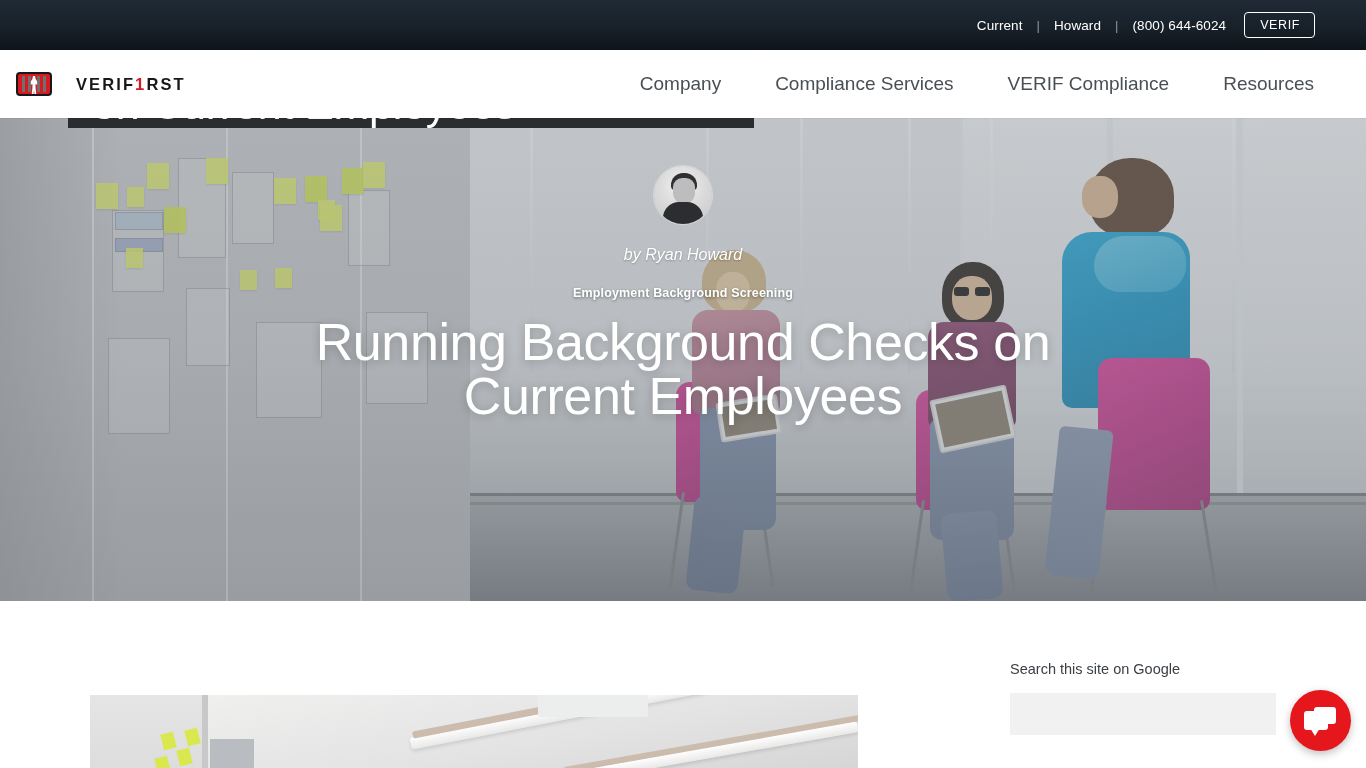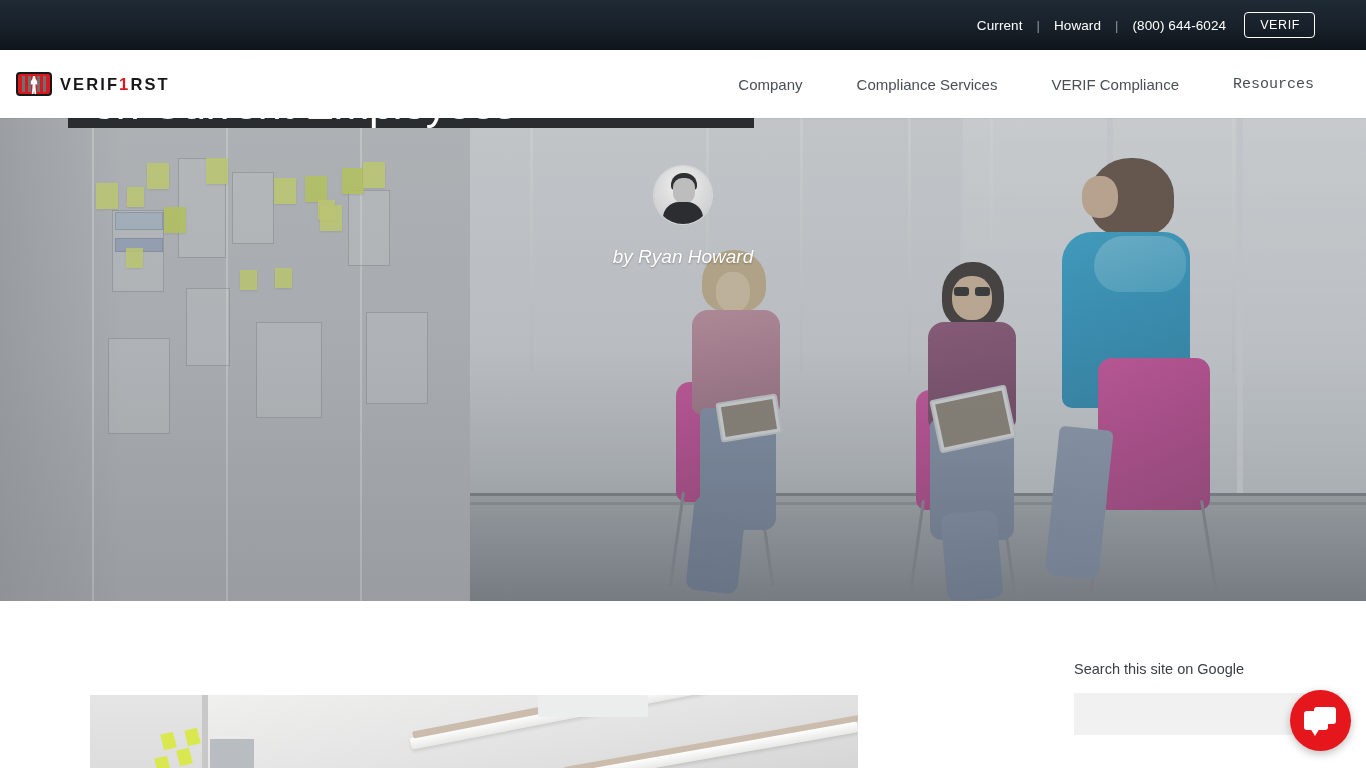--- a/index.html
+++ b/index.html
@@ -56,21 +56,21 @@
   .header {
     position: absolute; top: 50px; left: 0;
     width: 1366px; height: 68px;
     background: #ffffff;
     z-index: 35;
     box-shadow: 0 1px 0 rgba(0,0,0,.04);
   }
   .logo-wrap {
     position: absolute; left: 16px; top: 50%;
     transform: translateY(-50%);
-    display: flex; align-items: center; gap: 8px;
+    display: flex; align-items: center; gap: 24px;
     cursor: pointer;
   }
   .logo-mark {
     position: relative;
     width: 36px; height: 24px;
     background: #d71920;
     border: 2px solid #17181a;
     border-radius: 4px;
     overflow: hidden;
     flex: none;
@@ -96,27 +96,27 @@
     color: #17181a;
   }
   .logo-text .one { color: #d71920; }
 
   .mainnav {
     position: absolute; right: 52px; top: 0;
     height: 68px; display: flex; align-items: center;
   }
   .mainnav a {
     color: #4a4f55;
-    font-size: 15px;
+    font-size: 19px;
     text-decoration: none;
     padding: 0 27px;
     cursor: pointer;
     white-space: nowrap;
   }
-  .mainnav a:last-child { padding-right: 0; font-family: Liberation Mono, monospace; }
+  .mainnav a:last-child { padding-right: 0; }
 
   
   .hero {
     position: absolute; top: 0; left: 0;
     width: 1366px; height: 601px;
     overflow: hidden;
     background: #9b9fa3;
     z-index: 10;
   }
   .hero-photo { position: absolute; inset: 0; }
@@ -223,21 +223,21 @@
   .avatar .a-face {
     position: absolute; left: 19px; top: 12px; width: 22px; height: 26px;
     background: #bdbdbd; border-radius: 10px 10px 12px 12px;
   }
   .avatar .a-body {
     position: absolute; left: 9px; top: 36px; width: 40px; height: 24px;
     background: #2b2d30; border-radius: 16px 16px 0 0;
   }
   .byline, .dateline {
     color: #ffffff; font-style: italic;
-    font-size: 19px; line-height: 1.05;
+    font-size: 16px; line-height: 1.05;
     text-shadow: 0 1px 2px rgba(0,0,0,.28);
   }
   .byline { margin-top: 23px; }
   .dateline { margin-top: 11px; }
   .hero-cat {
     margin-top: 22px;
     color: #ffffff; font-size: 12.5px; font-weight: 700;
     letter-spacing: .15px;
     text-shadow: 0 1px 3px rgba(0,0,0,.45);
   }
@@ -272,21 +272,21 @@
     position: absolute; background: linear-gradient(180deg,#ffffff,#e8e8e7);
     border-radius: 3px; box-shadow: 0 2px 4px rgba(0,0,0,.12);
   }
   .pc-wood {
     position: absolute; background: #cbbcae; border-radius: 2px;
   }
   .pc-sticky { position: absolute; width: 13px; height: 16px; background: #d9e84f; transform: rotate(-14deg); }
   .pc-panel { position: absolute; background: #b8bcc0; }
 
   
-  .search-block { position: absolute; left: 1074px; top: 662px; z-index: 20; }
+  .search-block { position: absolute; left: 1010px; top: 662px; z-index: 20; }
   .search-label {
     color: #3b4045; font-size: 14.5px; line-height: 1;
     margin-bottom: 16px;
   }
   .search-input {
     width: 266px; height: 42px;
     background: #f1f1f1;
     border: 1px solid #f1f1f1;
     outline: none;
     font-size: 14px;
@@ -424,20 +424,22 @@
     <span>on Current Employees</span>
   </div>
 
   <div class="hero-content">
     <div class="avatar">
       <div class="a-hair"></div>
         <div class="a-face"></div>
         <div class="a-body"></div>
     </div>
     <div class="byline">by Ryan Howard</div>
+    <div class="hero-cat">Employment Background Screening</div>
+    <h1 class="hero-title">Running Background Checks on Current Employees</h1>
   </div>
 </div>
 
 <div class="below">
   <div class="post-card">
     <div class="pc-ceiling"></div>
     <div class="pc-panel" style="left:0;top:0;width:112px;height:160px;background:linear-gradient(180deg,#e4e5e4,#d2d3d2);"></div>
     <div class="pc-panel" style="left:112px;top:0;width:6px;height:160px;background:#c7c8c7;"></div>
     <div class="pc-beam" style="left:318px;top:14px;width:300px;height:12px;transform:rotate(-11deg);"></div>
     <div class="pc-wood" style="left:320px;top:8px;width:300px;height:7px;transform:rotate(-11deg);"></div>

